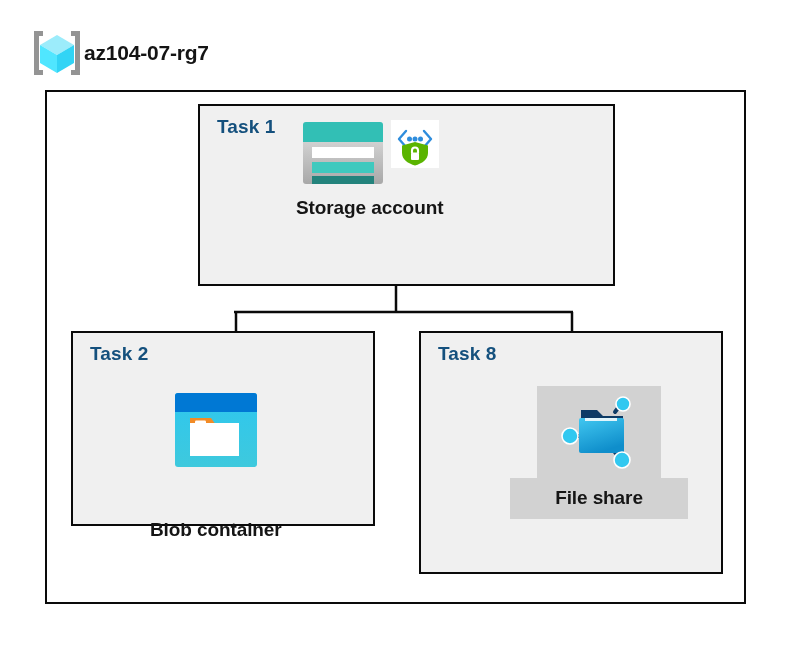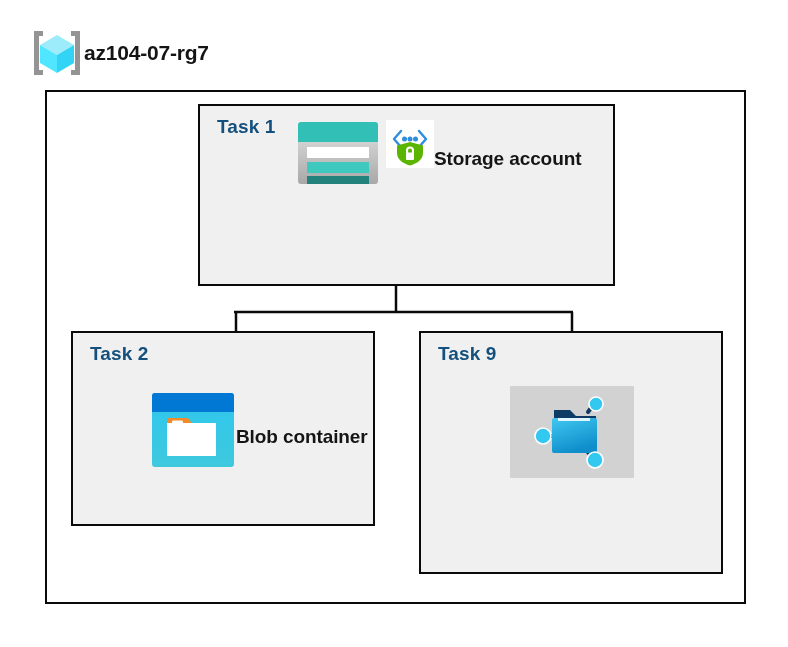--- a/index.html
+++ b/index.html
@@ -63,32 +63,33 @@
     font-size: 19px;
     font-weight: bold;
     color: #14507d;
     letter-spacing: 0.1px;
   }
 
   
   .node {
     position: absolute;
     display: flex;
+    flex-direction: column;
     align-items: center;
   }
   .node-caption {
     font-size: 19px;
     font-weight: bold;
     color: #151515;
     white-space: nowrap;
     letter-spacing: -0.1px;
   }
   #storage-node { left: 296px; top: 120px; }
   #storage-node .node-caption { margin-top: 11px; }
-  #blob-node    { left: 150px; top: 391px; }
+  #blob-node    { left: 150px; top: 391px; gap: 36px; }
   #blob-node .node-caption { margin-top: 14px; }
   #fileshare-node { left: 510px; top: 386px; }
 
   
   #storage-icon-row { display: flex; align-items: flex-start; gap: 6px; }
 
   
   #fileshare-icon-bg {
     background: #d2d2d2;
     padding: 6px 22px 2px 22px;
@@ -203,21 +204,21 @@
 
     <path d="M17 27 L38 27 L43 34 L17 34 Z" fill="#f28b27"></path>
     <rect x="22" y="29.5" width="11" height="3.5" rx="1.2" fill="#ffffff"></rect>
 
     <rect x="17" y="32" width="49" height="33" fill="#ffffff"></rect>
   </svg>
   <div class="node-caption">Blob container</div>
 </div>
 
 <div class="task-box" id="task3-box">
-  <div class="task-label">Task 9</div>
+  <div class="task-label">Task 8</div>
 </div>
 
 <div class="node" id="fileshare-node">
   <div id="fileshare-icon-bg">
     <svg width="80" height="80" viewBox="0 0 80 80">
       <defs>
         <linearGradient id="fsFolder" x1="0" y1="0" x2="0.4" y2="1">
           <stop offset="0" stop-color="#41c7f0"></stop>
           <stop offset="1" stop-color="#0f8ecb"></stop>
         </linearGradient>
@@ -231,13 +232,16 @@
 
       <rect x="20" y="26" width="45" height="35" rx="2" fill="url(#fsFolder)"></rect>
 
       <path d="M26 26 L58 26 L58 29 L26 29 Z" fill="#ffffff" opacity="0.85"></path>
 
       <circle cx="64" cy="12" r="7" fill="#32c8f0" stroke="#ffffff" stroke-width="1.6"></circle>
       <circle cx="11" cy="44" r="8" fill="#32c8f0" stroke="#ffffff" stroke-width="1.6"></circle>
       <circle cx="63" cy="68" r="8" fill="#32c8f0" stroke="#ffffff" stroke-width="1.6"></circle>
     </svg>
   </div>
+  <div id="fileshare-caption-bg">
+    <span class="node-caption">File share</span>
+  </div>
 </div>
 
 </body></html>

